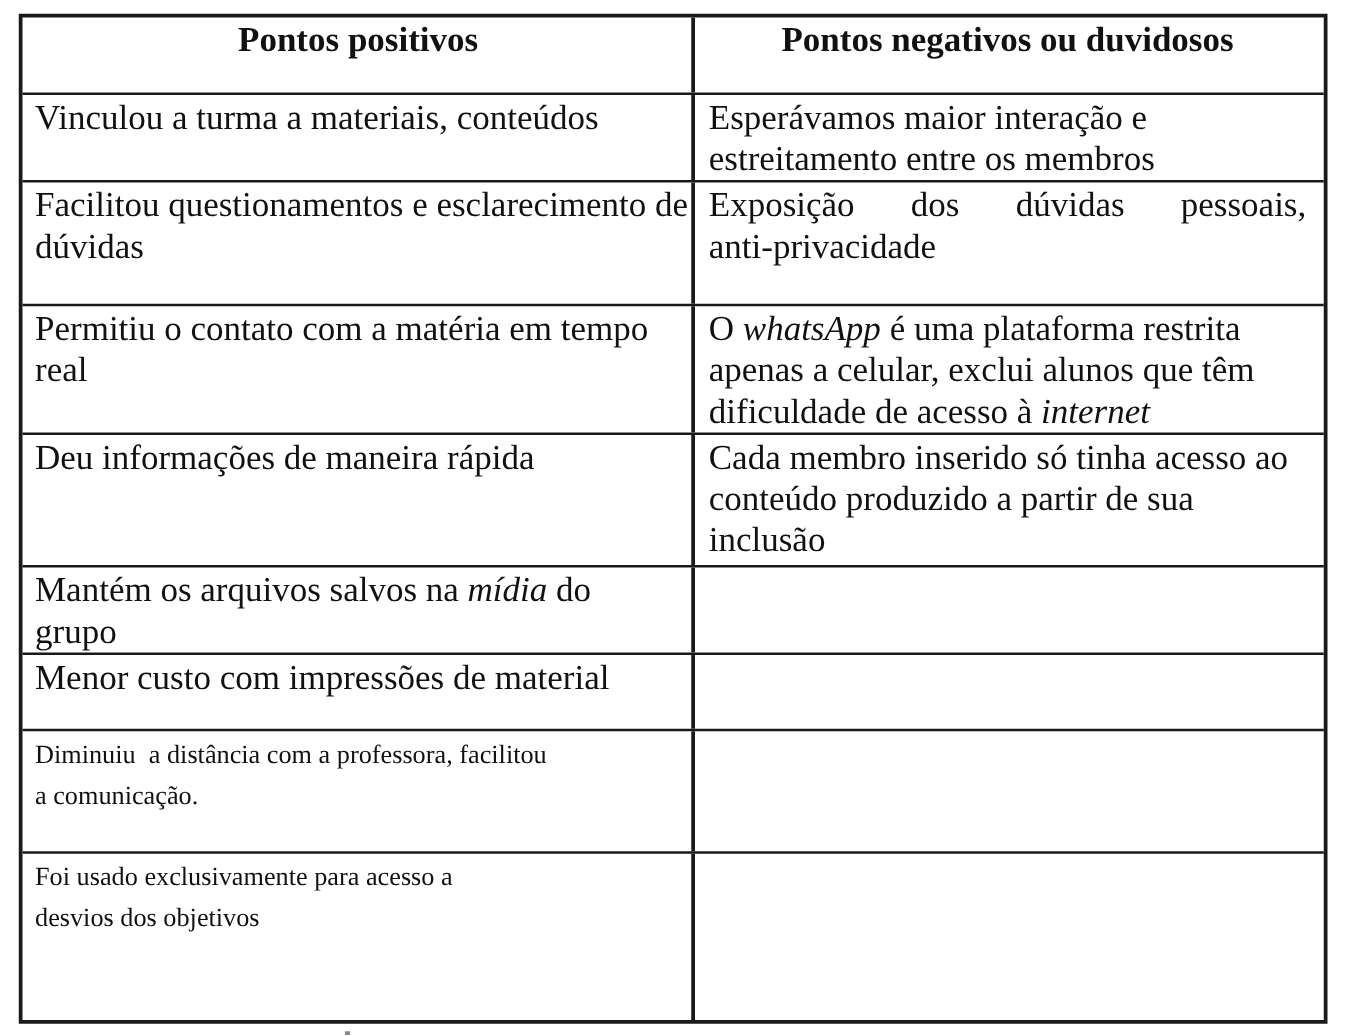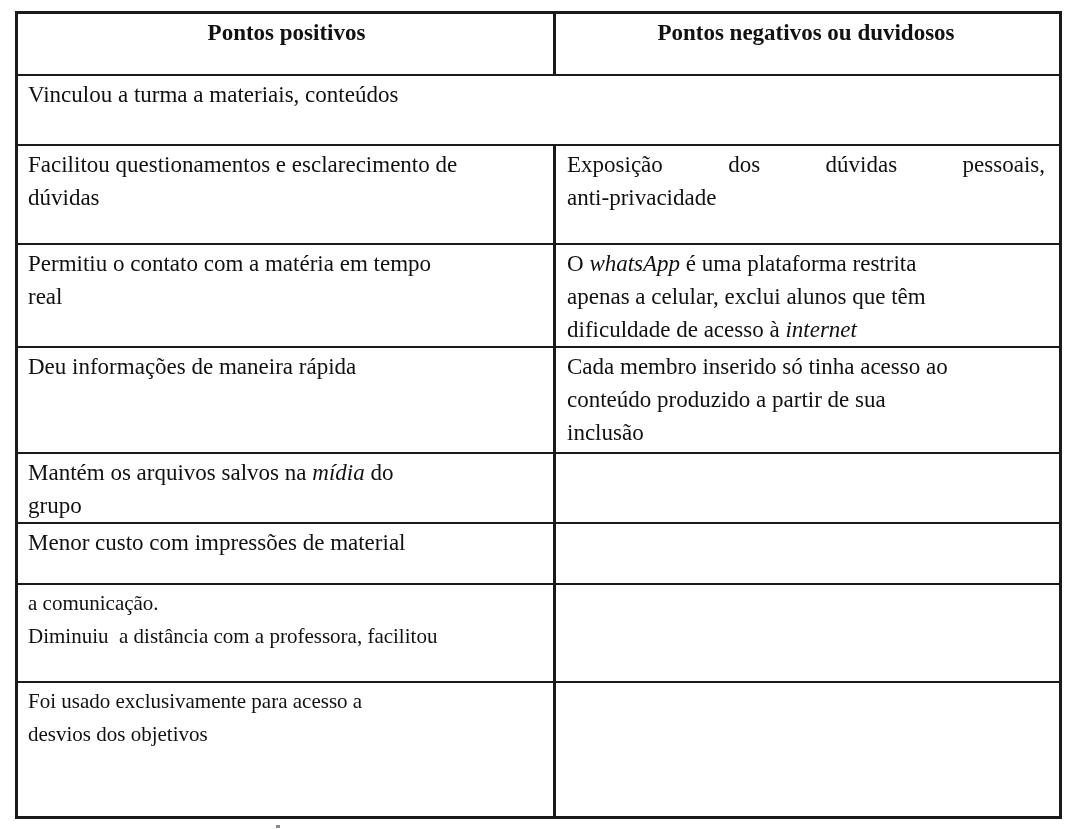--- a/index.html
+++ b/index.html
@@ -29,21 +29,21 @@
     display:grid;
     grid-template-columns:535px 1fr;
     box-sizing:border-box;
     border-bottom:2px solid var(--line);
     min-height:0;
   }
   .row:last-child{border-bottom:none;}
   .cell{
     box-sizing:border-box;
     overflow:hidden;
-    font-size:23px;
+    font-size:28px;
     line-height:33px;
     padding:2px 8px 0 10px;
   }
   .cell.right{
     border-left:3px solid var(--line);
     padding-left:11px;
     padding-right:14px;
   }
   .cell.small{font-size:21px;}
   .head{
@@ -73,20 +73,24 @@
         <div class="line">Pontos positivos</div>
       </div>
       <div class="cell right head">
         <div class="line">Pontos negativos ou duvidosos</div>
       </div>
     </div>
 
     <div class="row">
       <div class="cell left">
         <div class="line">Vinculou a turma a materiais, conteúdos</div>
+      </div>
+      <div class="cell right">
+        <div class="line">Esperávamos maior interação e</div>
+        <div class="line">estreitamento entre os membros</div>
       </div>
     </div>
 
     <div class="row">
       <div class="cell left">
         <div class="line">Facilitou questionamentos e esclarecimento de</div>
         <div class="line">dúvidas</div>
       </div>
       <div class="cell right">
         <div class="line justify">Exposição dos dúvidas pessoais,</div>
@@ -127,22 +131,22 @@
 
     <div class="row">
       <div class="cell left">
         <div class="line">Menor custo com impressões de material</div>
       </div>
       <div class="cell right"></div>
     </div>
 
     <div class="row">
       <div class="cell left small">
+        <div class="line">Diminuiu  a distância com a professora, facilitou</div>
         <div class="line">a comunicação.</div>
-        <div class="line">Diminuiu  a distância com a professora, facilitou</div>
       </div>
       <div class="cell right"></div>
     </div>
 
     <div class="row">
       <div class="cell left small">
         <div class="line">Foi usado exclusivamente para acesso a</div>
         <div class="line">desvios dos objetivos</div>
       </div>
       <div class="cell right"></div>

